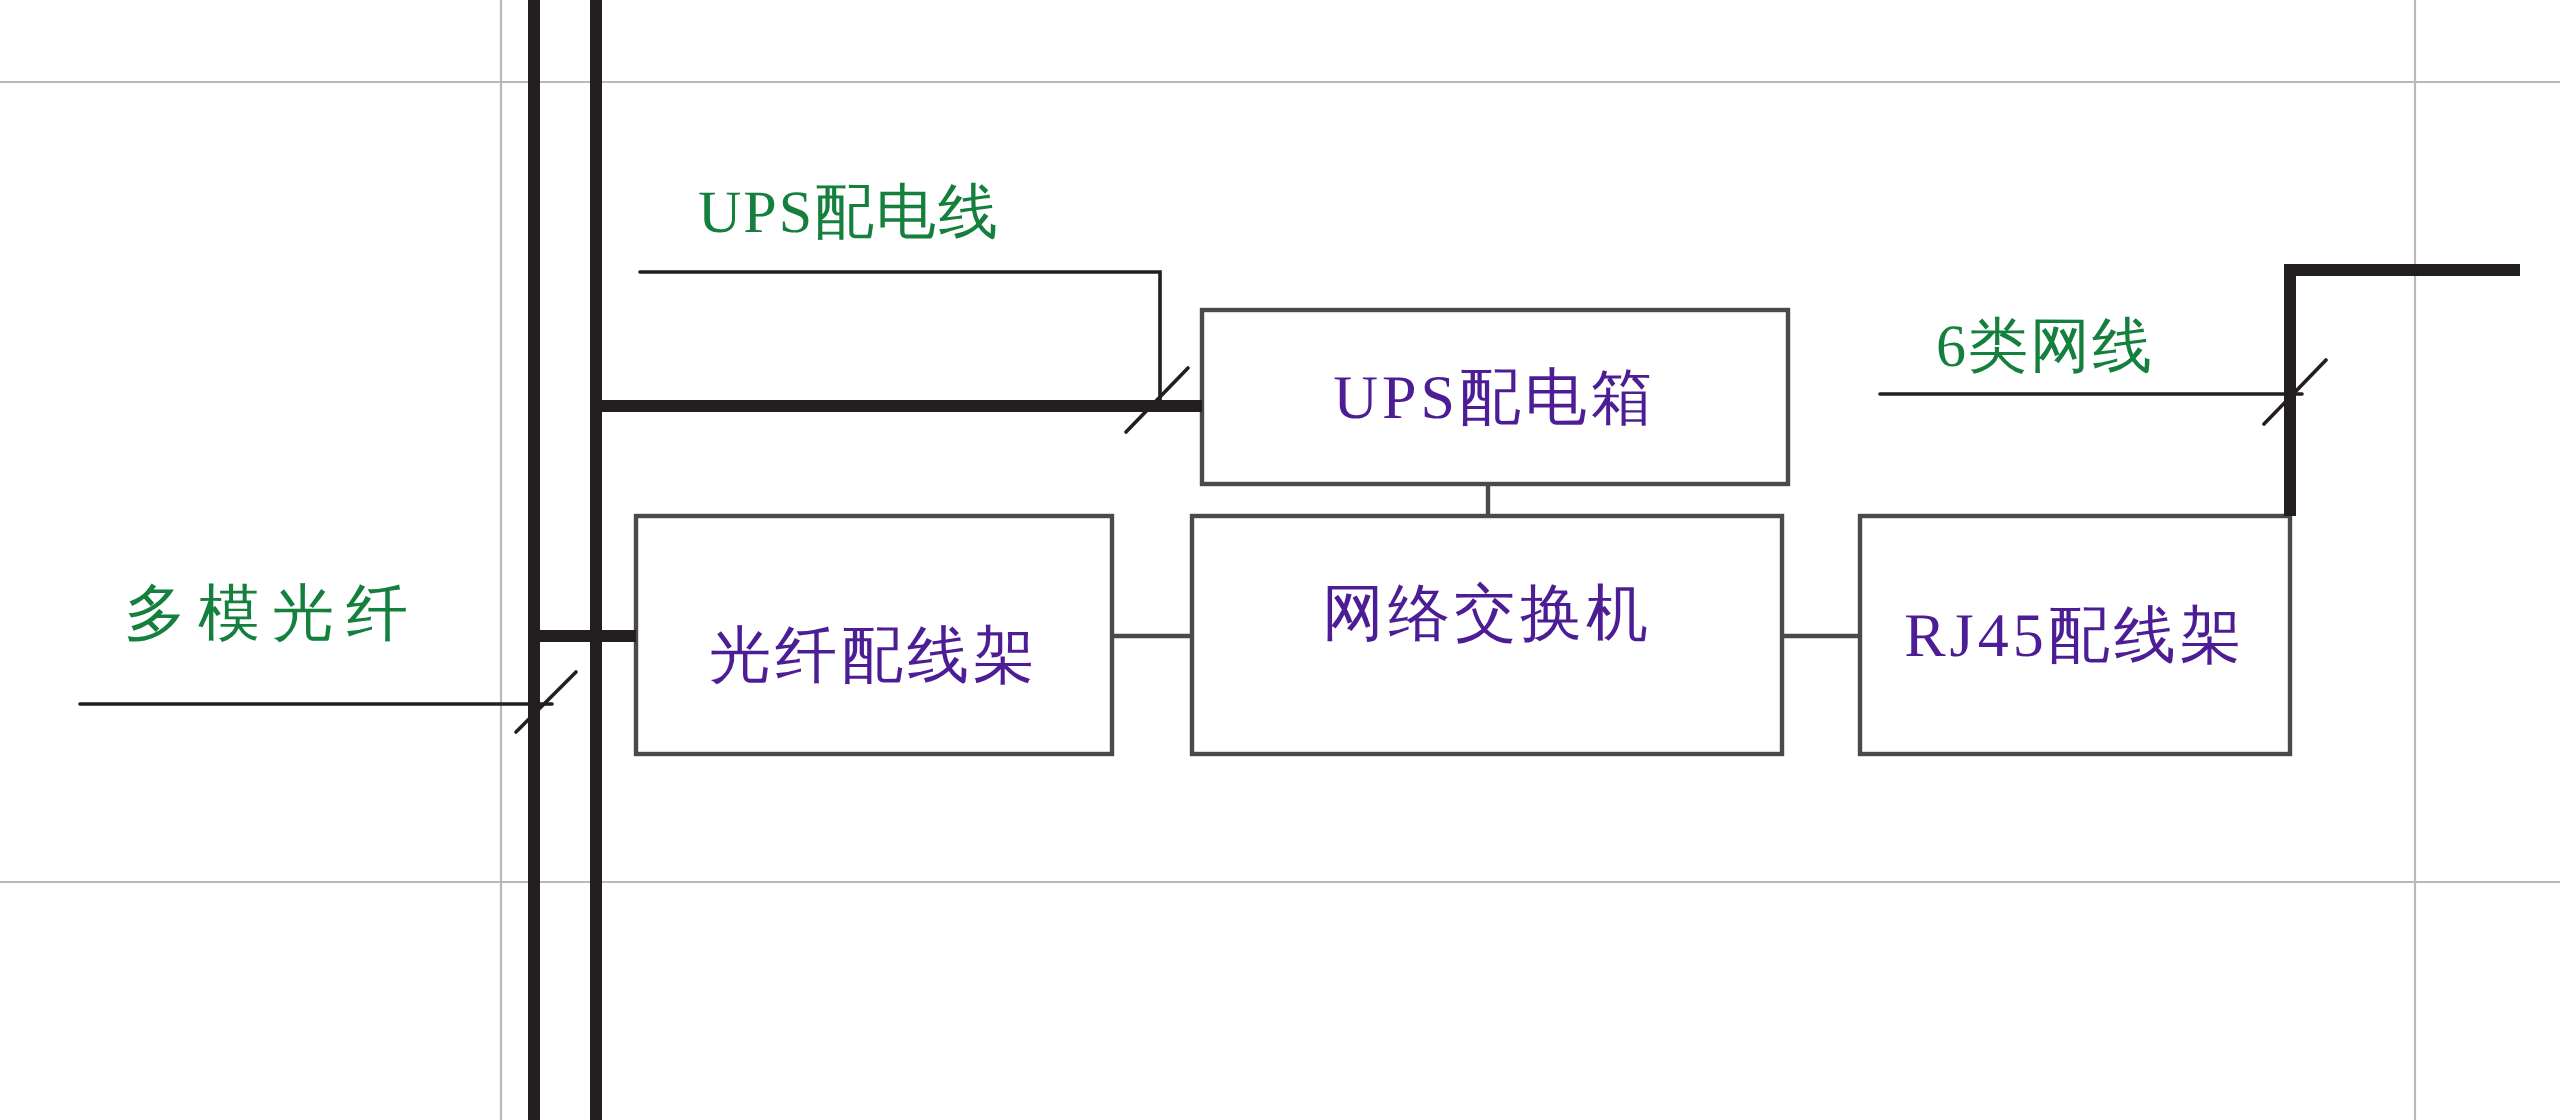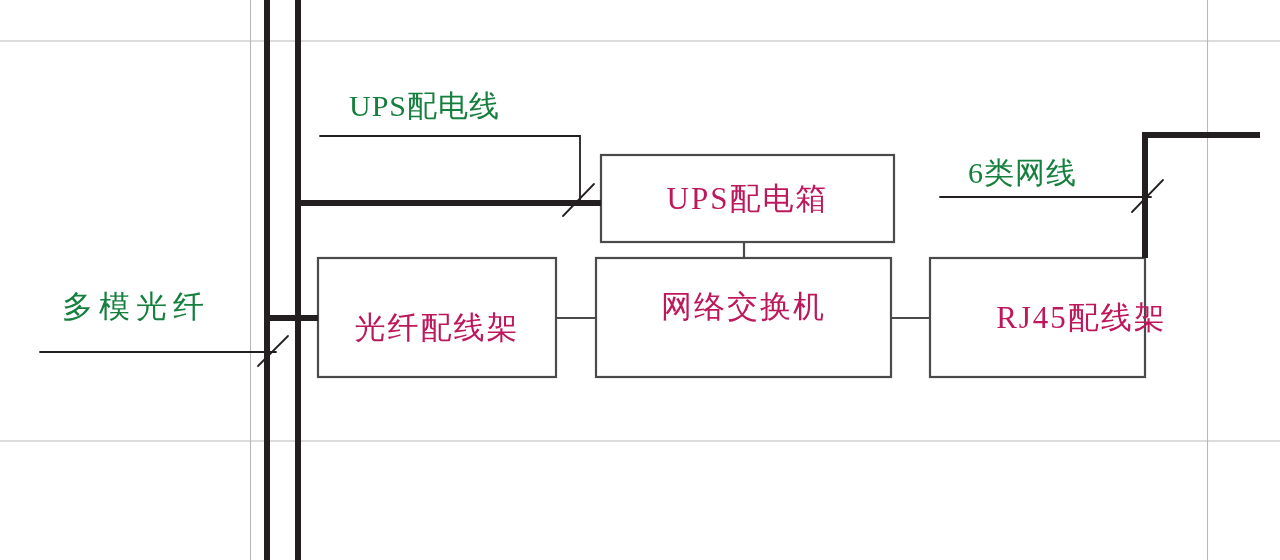--- a/index.html
+++ b/index.html
@@ -27,21 +27,21 @@
     white-space: nowrap;
     color: #15803d;
     font-family: "Liberation Serif", "DejaVu Serif", serif;
     letter-spacing: 1px;
   }
   .box-label {
     position: absolute;
     display: flex;
     align-items: center;
     justify-content: center;
-    color: #be185d;
+    color: #4c1d95;
     font-family: "Liberation Serif", "DejaVu Serif", serif;
     letter-spacing: 2px;
     pointer-events: none;
   }
   .lbl-multimode { left: 46px;  top: 286px; font-size: 31px; letter-spacing: 6px; margin-left: 16px; }
   .lbl-ups-line  { left: 349px; top: 86px;  font-size: 30px; letter-spacing: 1px; }
   .lbl-cat6      { left: 968px; top: 153px; font-size: 30px; letter-spacing: 1px; }
 </style>
 </head>
 <body>
@@ -99,21 +99,21 @@
       <line x1="1132" y1="212" x2="1163" y2="180"></line>
     </g>
   </svg>
 
   <div class="box-label" style="left:318px; top:258px; width:238px; height:139px; font-size:31px;">光纤配线架</div>
 
   <div class="box-label" style="left:601px; top:155px; width:293px; height:87px; font-size:31px;">UPS配电箱</div>
 
   <div class="box-label" style="left:596px; top:258px; width:295px; height:98px; font-size:31px;">网络交换机</div>
 
-  <div class="box-label" style="left:930px; top:258px; width:215px; height:119px; font-size:31px;padding-left:44px;">RJ45配线架</div>
+  <div class="box-label" style="left:930px; top:258px; width:215px; height:119px; font-size:31px;">RJ45配线架</div>
 
   <div class="label lbl-multimode">多模光纤</div>
 
   <div class="label lbl-ups-line">UPS配电线</div>
 
   <div class="label lbl-cat6">6类网线</div>
 
 </div>
 
 </body></html>

